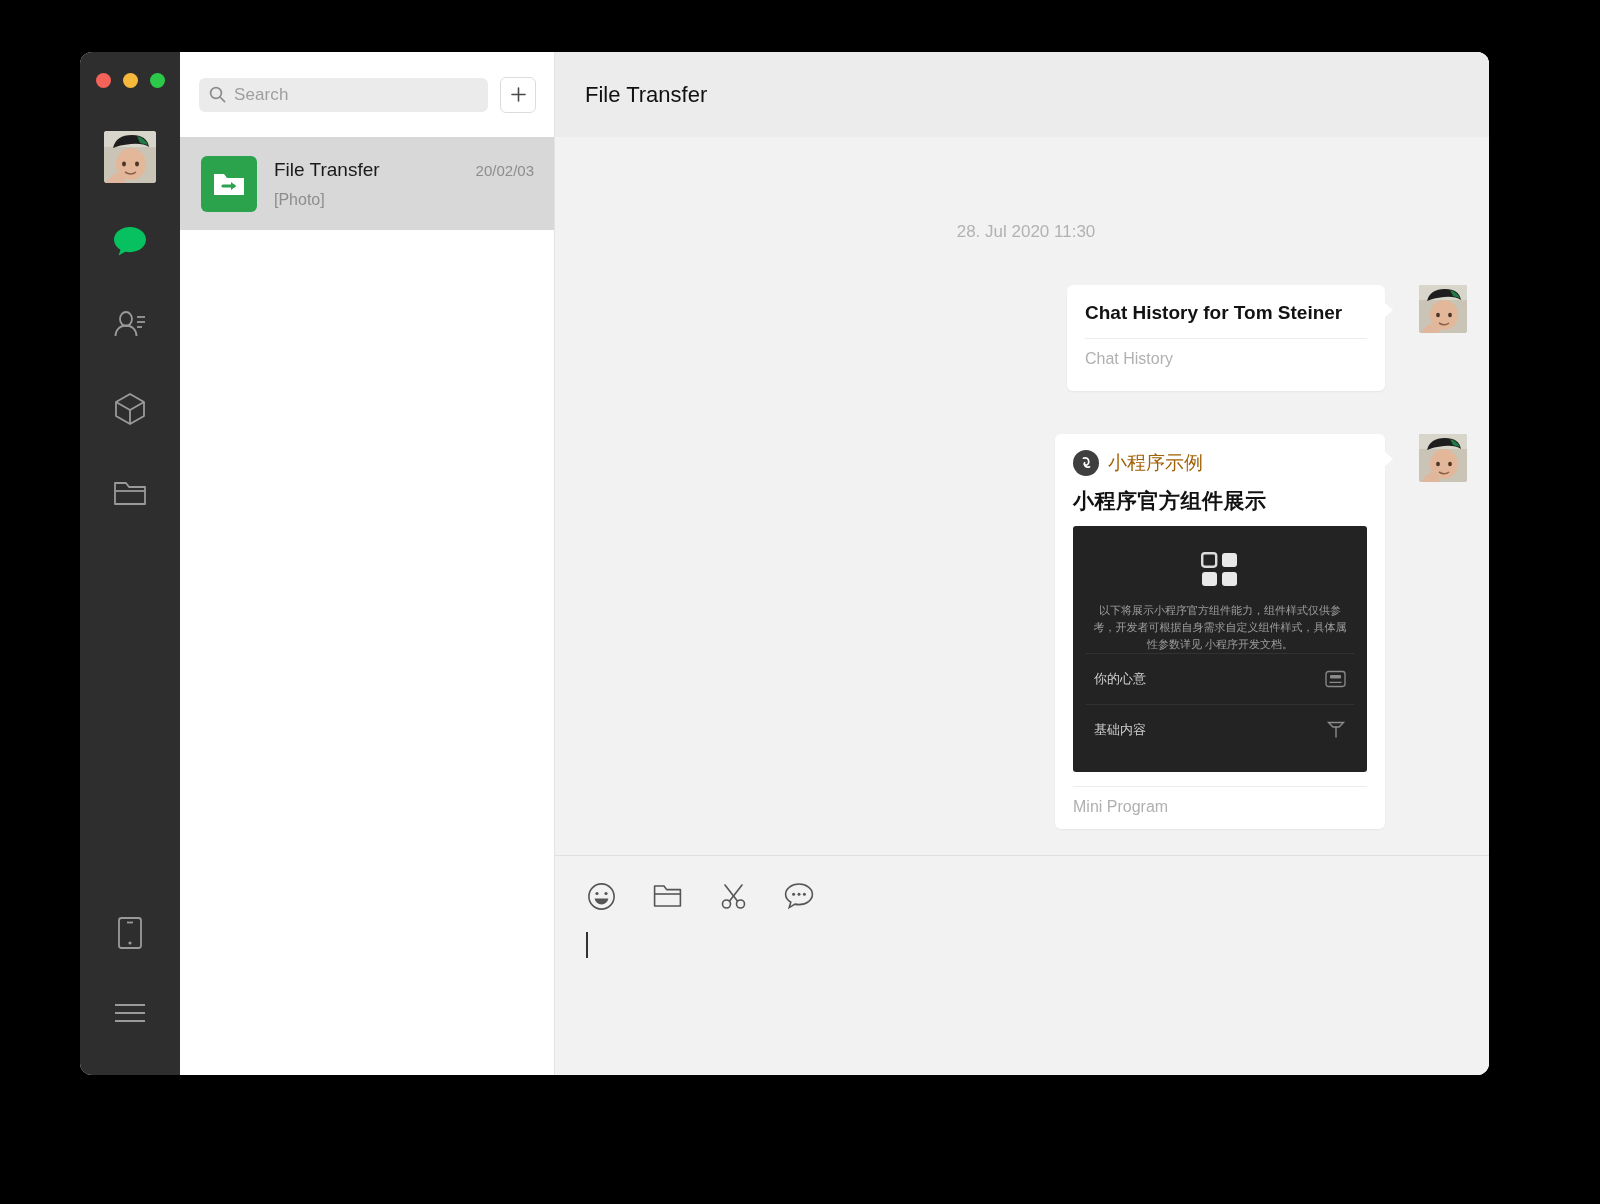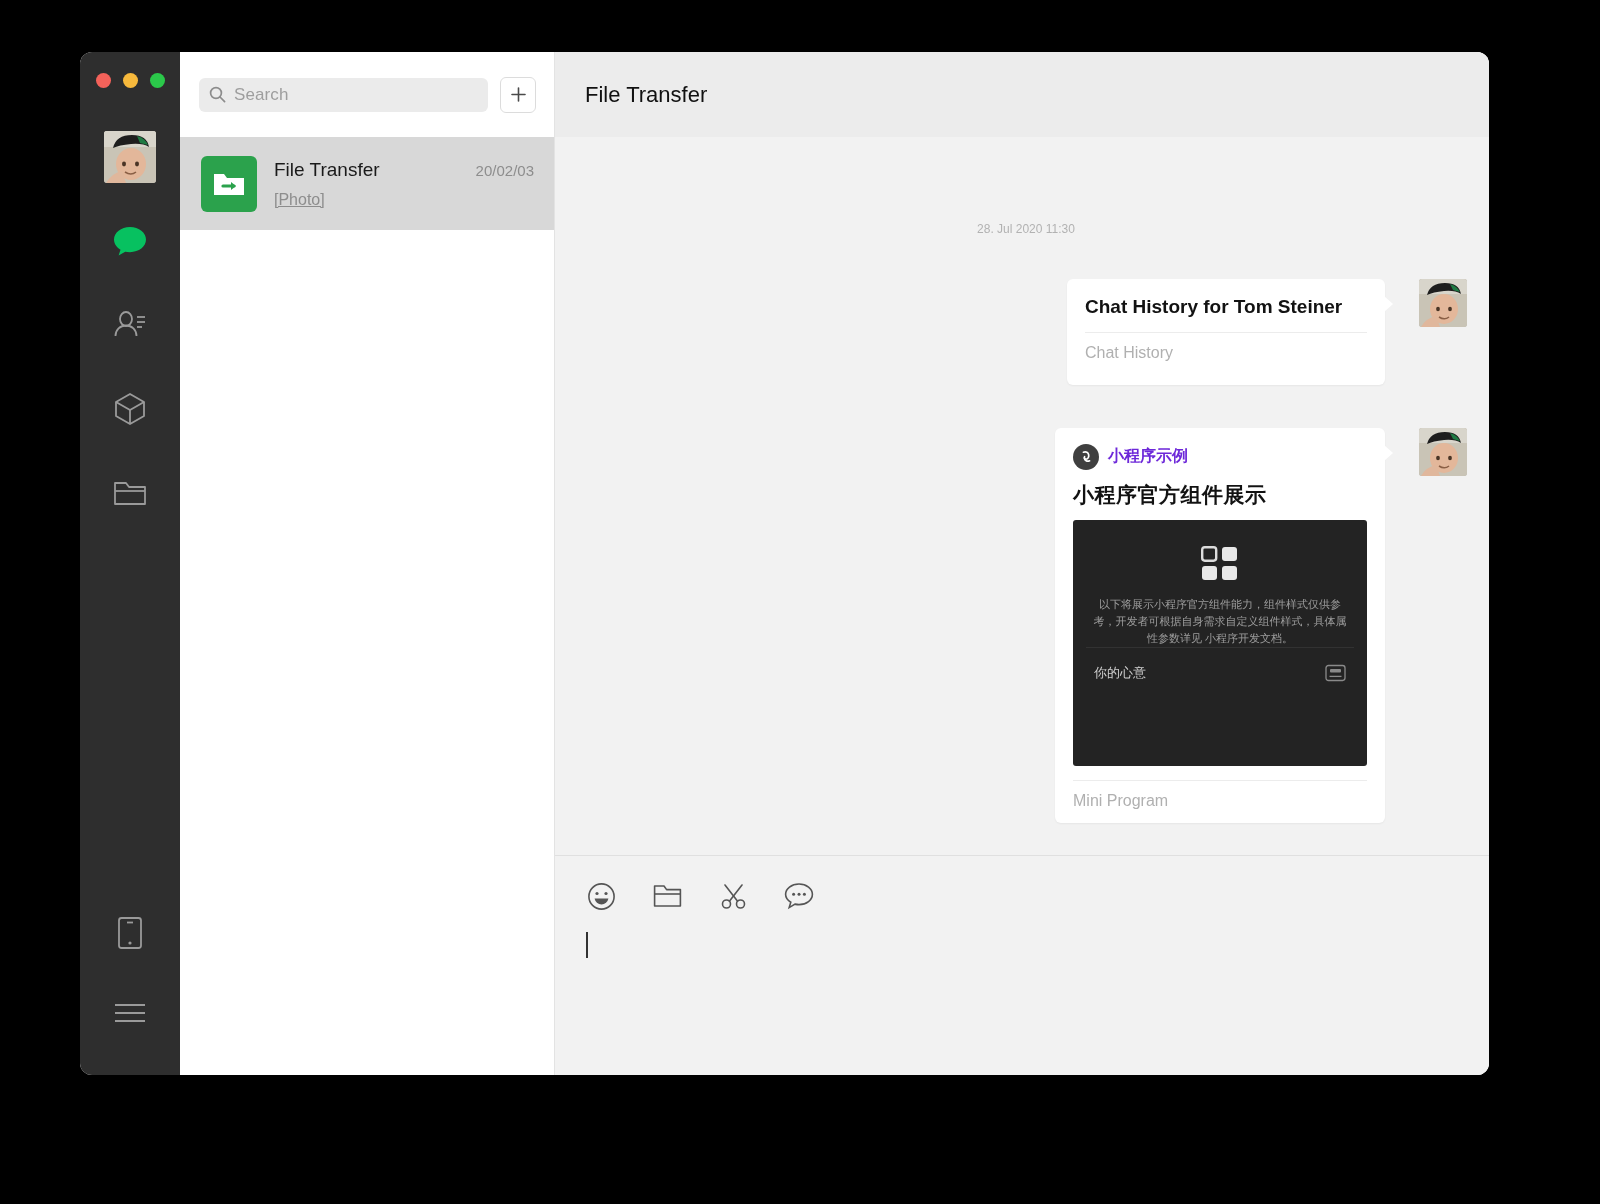--- a/index.html
+++ b/index.html
@@ -135,21 +135,21 @@
   }
   .conv-time {
     font-size: 15px;
     color: #8d8d8d;
     white-space: nowrap;
   }
   .conv-sub {
     margin-top: 10px;
     font-size: 16px;
     color: #8d8d8d;
-    white-space: nowrap; overflow: hidden; text-overflow: ellipsis; text-decoration: underline;
+    white-space: nowrap; overflow: hidden; text-overflow: ellipsis;
   }
   #list-rest { flex: 1; background: #ffffff; }
 
   
   #chat-pane {
     flex: 1;
     display: flex;
     flex-direction: column;
     background: #f2f2f2;
     min-width: 0;
@@ -168,21 +168,21 @@
   }
   #messages {
     flex: 1;
     overflow: hidden;
     padding: 0 22px 0 30px;
     position: relative;
   }
   #day-stamp {
     text-align: center;
     color: #b2b2b2;
-    font-size: 12px;
+    font-size: 17px;
     margin-top: 85px;
   }
   .msg-row {
     display: flex;
     justify-content: flex-end;
     align-items: flex-start;
     margin-top: 43px;
     gap: 17px;
   }
   .bubble {
@@ -237,21 +237,21 @@
   
   #mp-card { width: 330px; padding: 16px 18px 0 18px; }
   #mp-head { display: flex; align-items: center; gap: 9px; }
   #mp-badge {
     width: 26px; height: 26px;
     border-radius: 50%;
     background: #3f3f3f;
     display: flex; align-items: center; justify-content: center;
     flex: 0 0 26px;
   }
-  #mp-source { font-size: 16px; color: #6d28d9; font-weight: bold; }
+  #mp-source { font-size: 19px; color: #a16207; }
   #mp-title {
     margin-top: 11px;
     font-size: 21px;
     font-weight: bold;
     color: #121212;
     letter-spacing: 0.5px;
   }
   #mp-preview {
     margin-top: 11px;
     background: #232323;
@@ -495,20 +495,29 @@
               <span class="mp-item-label">你的心意</span>
               <span class="mp-item-icon">
                 <svg width="21" height="18" viewBox="0 0 21 18" fill="none" stroke="currentColor" stroke-width="1.3">
                   <rect x="1" y="1.5" width="19" height="15" rx="2.4"></rect>
                   <rect x="5" y="5" width="11" height="3.4" rx="1" fill="currentColor" stroke="none"></rect>
                   <line x1="4.5" y1="12.4" x2="16.5" y2="12.4"></line>
                 </svg>
               </span>
             </div>
 
+            <div class="mp-item">
+              <span class="mp-item-label">基础内容</span>
+              <span class="mp-item-icon">
+                <svg width="20" height="19" viewBox="0 0 20 19" fill="none" stroke="currentColor" stroke-width="1.4" stroke-linecap="round">
+                  <path d="M2.5 2.5 L17.5 2.5 L13 7 L7 7 Z"></path>
+                  <line x1="10" y1="7" x2="10" y2="17"></line>
+                </svg>
+              </span>
+            </div>
           </div>
 
           <div id="mp-divider"></div>
           <div id="mp-footer">Mini Program</div>
         </div>
 
         <div class="msg-avatar">
           <svg viewBox="0 0 48 48" width="48" height="48">
             <rect width="48" height="48" fill="#c9c4b6"></rect>
             <rect x="0" y="0" width="48" height="15" fill="#d8d5cb"></rect>

